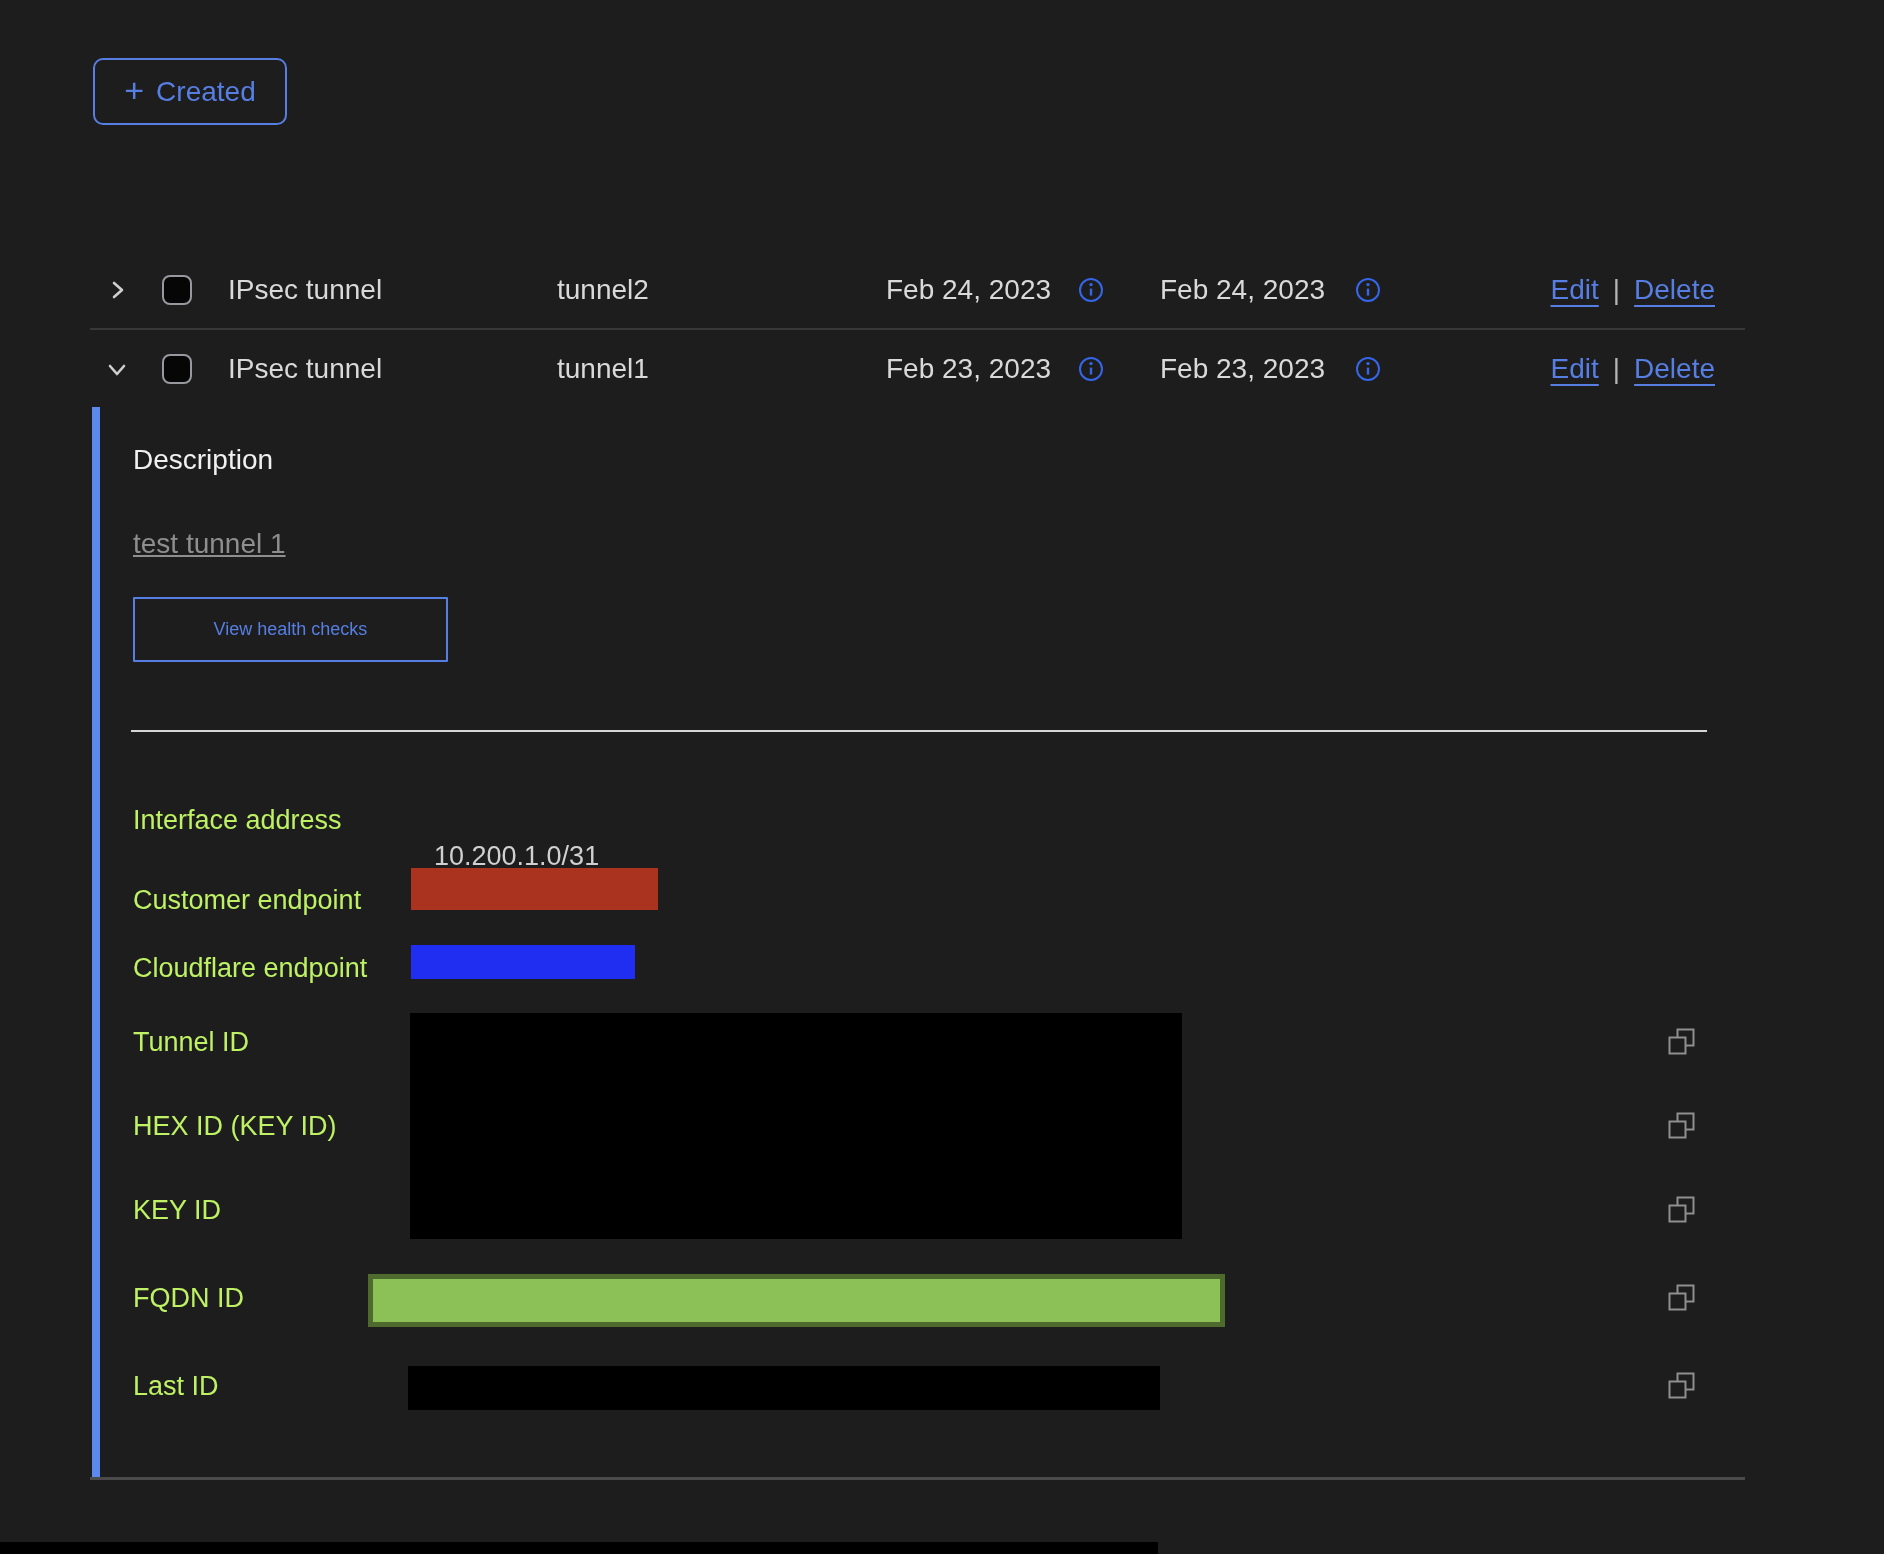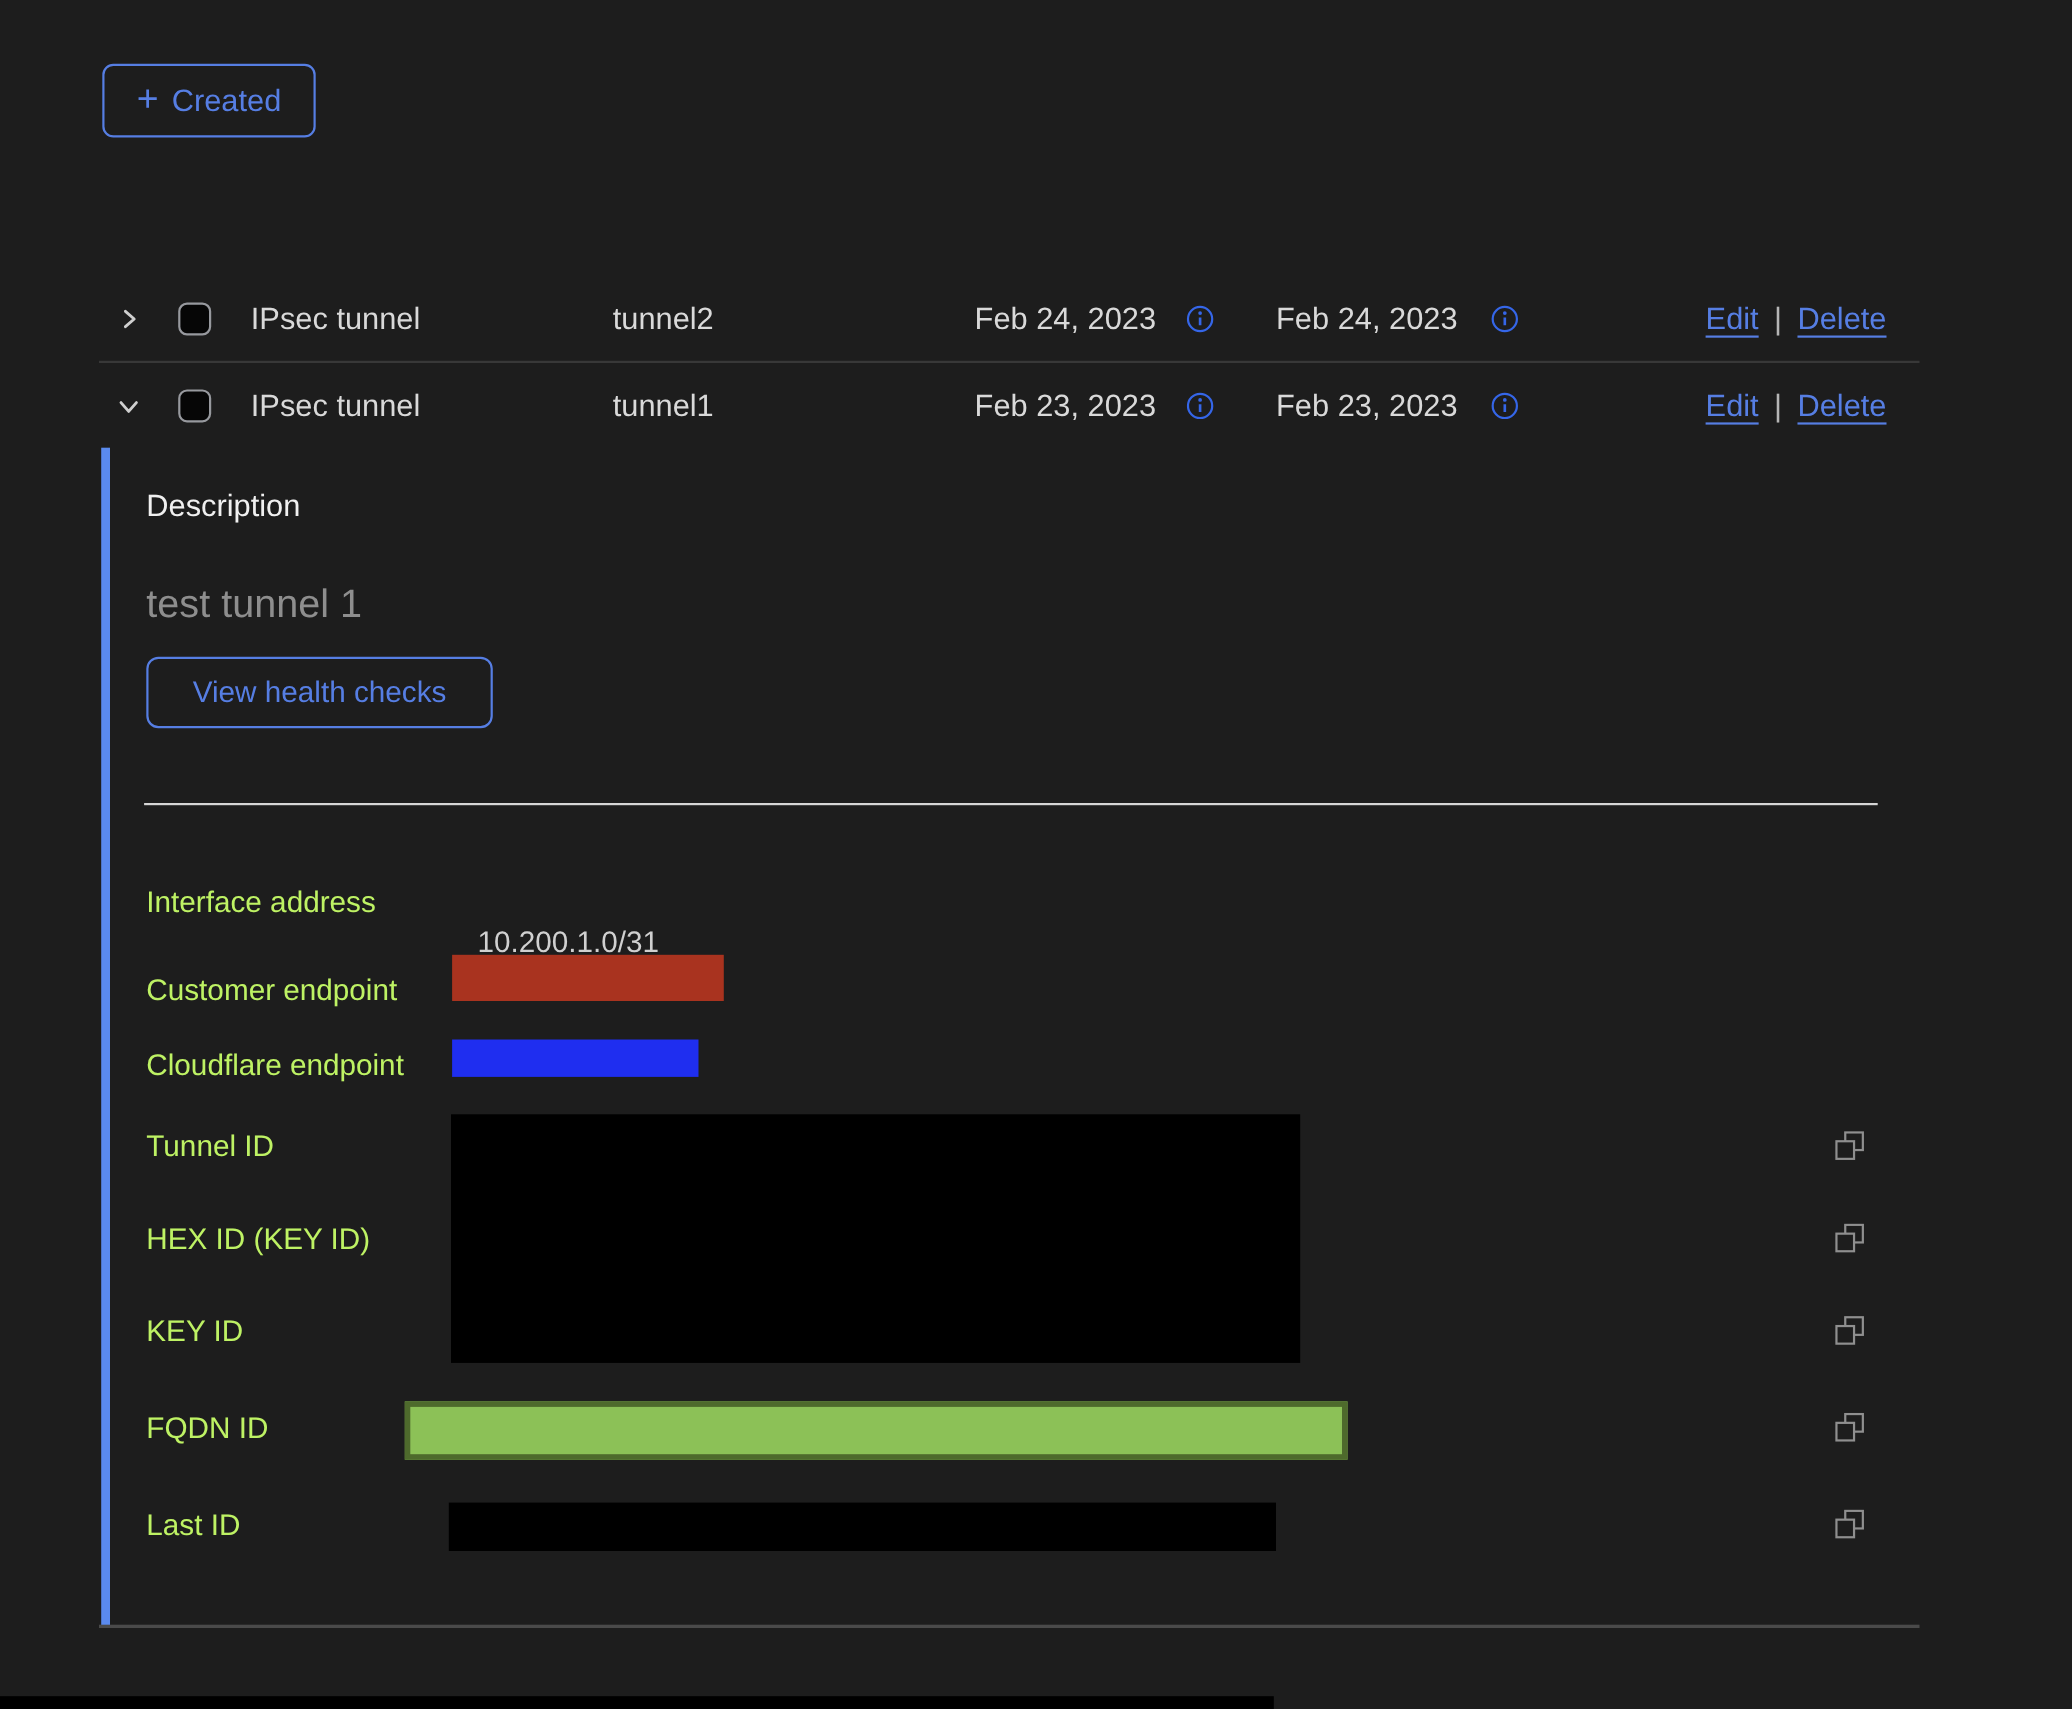--- a/index.html
+++ b/index.html
@@ -31,25 +31,25 @@
     border:2px solid #97999e;border-radius:8px;background:#060606;cursor:pointer;
   }
   .chev{position:absolute;left:13px;top:50%;transform:translateY(-50%);width:28px;height:28px;cursor:pointer;}
   .info{position:absolute;top:50%;transform:translateY(-50%);width:26px;height:26px;cursor:pointer;}
   .actions{position:absolute;right:30px;top:50%;transform:translateY(-50%);font-size:28px;white-space:nowrap;}
   .actions a{color:#567ee3;text-decoration:underline;text-underline-offset:6px;text-decoration-thickness:2px;cursor:pointer;margin-top:11px;}
   .actions .sep{color:#b5b5b5;margin:0 14px;font-style:normal;}
   
   .expand-bar{position:absolute;left:92px;top:407px;width:8px;height:1071px;background:#5a8aee;}
   .desc-label{position:absolute;left:133px;top:444px;font-size:28px;font-weight:500;color:#f0f0f0;}
-  .desc-value{position:absolute;left:133px;top:528px;font-size:36px;color:#8e8e8e;}
+  .desc-value{position:absolute;left:133px;top:528px;font-size:28px;color:#8e8e8e;text-decoration:underline;}
   .health-btn{
     position:absolute;left:133px;top:597px;width:315px;height:65px;
-    background:transparent;border:2px solid #567ee3;border-radius:11px;
-    color:#567ee3;font-size:27px;font-family:inherit;cursor:pointer;
+    background:transparent;border:2px solid #567ee3;border-radius:1px;
+    color:#567ee3;font-size:18px;font-family:inherit;cursor:pointer;
   }
   .white-divider{position:absolute;left:131px;top:730px;width:1576px;height:2px;background:#d6d6d6;}
   .bottom-divider{position:absolute;left:90px;top:1477px;width:1655px;height:3px;background:#4a4a4a;}
   .flabel{position:absolute;left:133px;font-size:27px;color:#bef264;white-space:nowrap;}
   .fvalue{position:absolute;font-size:27px;color:#d0d0d0;white-space:nowrap;margin-top:36px;}
   .redact{position:absolute;}
   .redact-green{box-sizing:border-box;border:5px solid #4e6a2c;}
   .copy-icon{position:absolute;left:1668px;width:27px;height:27px;cursor:pointer;}
   .bottom-strip{position:absolute;left:0;top:1542px;width:1158px;height:12px;background:#000;}
 </style>

